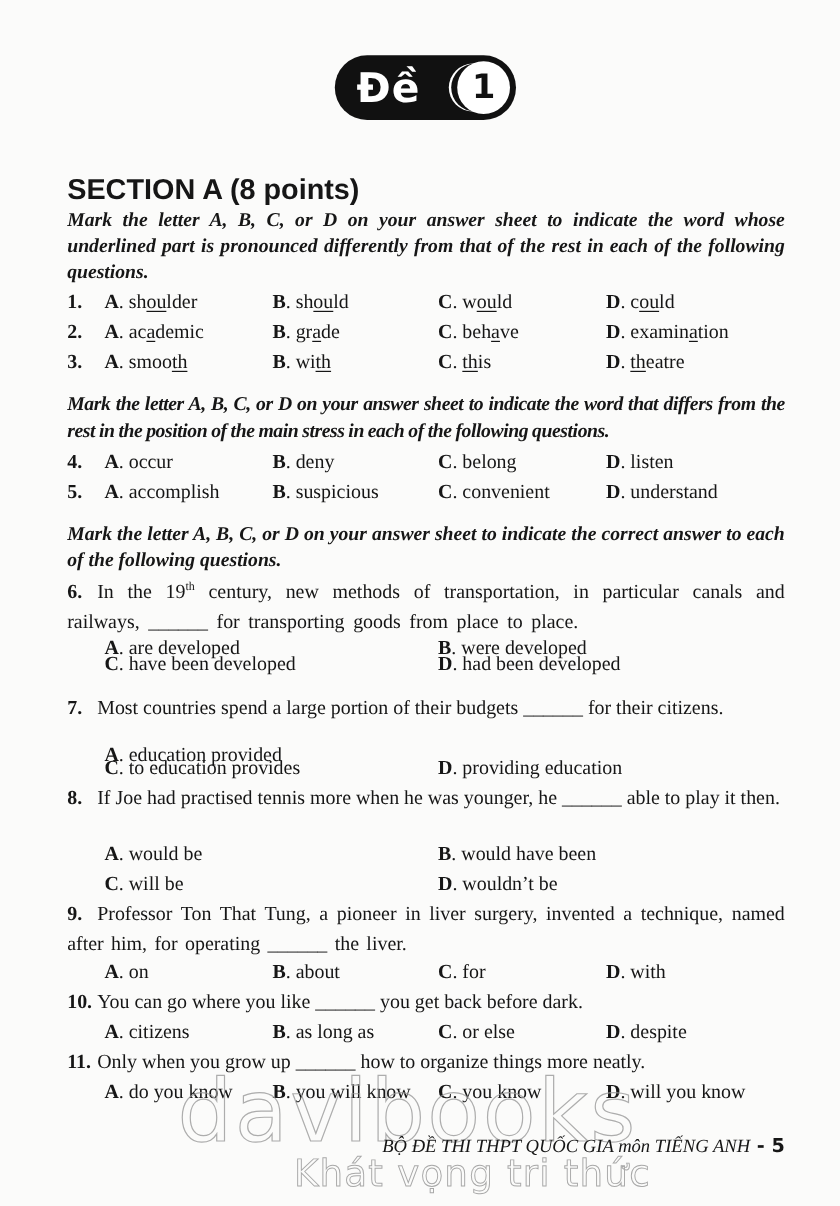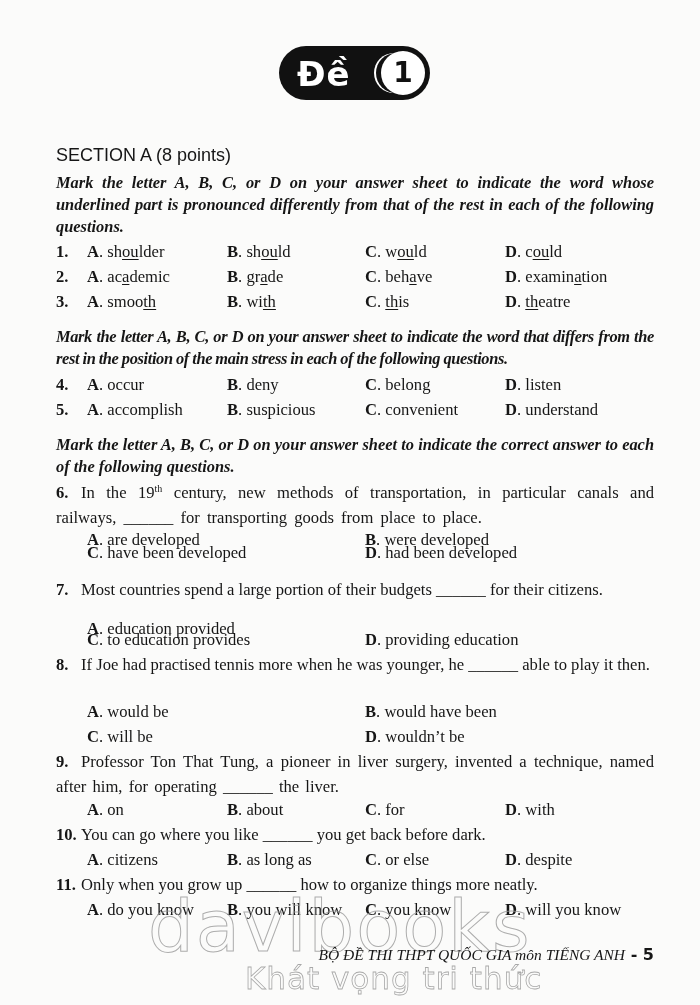--- a/index.html
+++ b/index.html
@@ -26,21 +26,21 @@
     box-shadow: -7px 0 0 -2px #111, -9px 0 0 -2px #fff;
   }
   .badge-num {
     position: absolute; right: 5px; top: 5px; width: 44px; height: 44px;
     text-align: center; line-height: 44px;
     font-family: "DejaVu Sans", sans-serif; font-weight: bold; font-size: 28px; color: #111;
   }
 
   .section-title {
     left: 56px; top: 145px;
-    font-family: "Liberation Sans", sans-serif; font-weight: normal; font-size: 18px;
+    font-family: "Liberation Sans", sans-serif; font-weight: bold; font-size: 24px;
   }
   .instr {
     left: 56px; width: 598px;
     font-style: italic; font-weight: bold; font-size: 16.4px; line-height: 22px;
     text-align: justify; text-align-last: left;
   }
   .instr.tight { letter-spacing: -0.35px; word-spacing: -0.5px; }
 
   .row { left: 0; height: 25px; width: 700px; font-size: 16.6px; line-height: 25px; }
   .qnum { position: absolute; left: 56px; font-weight: bold; }

